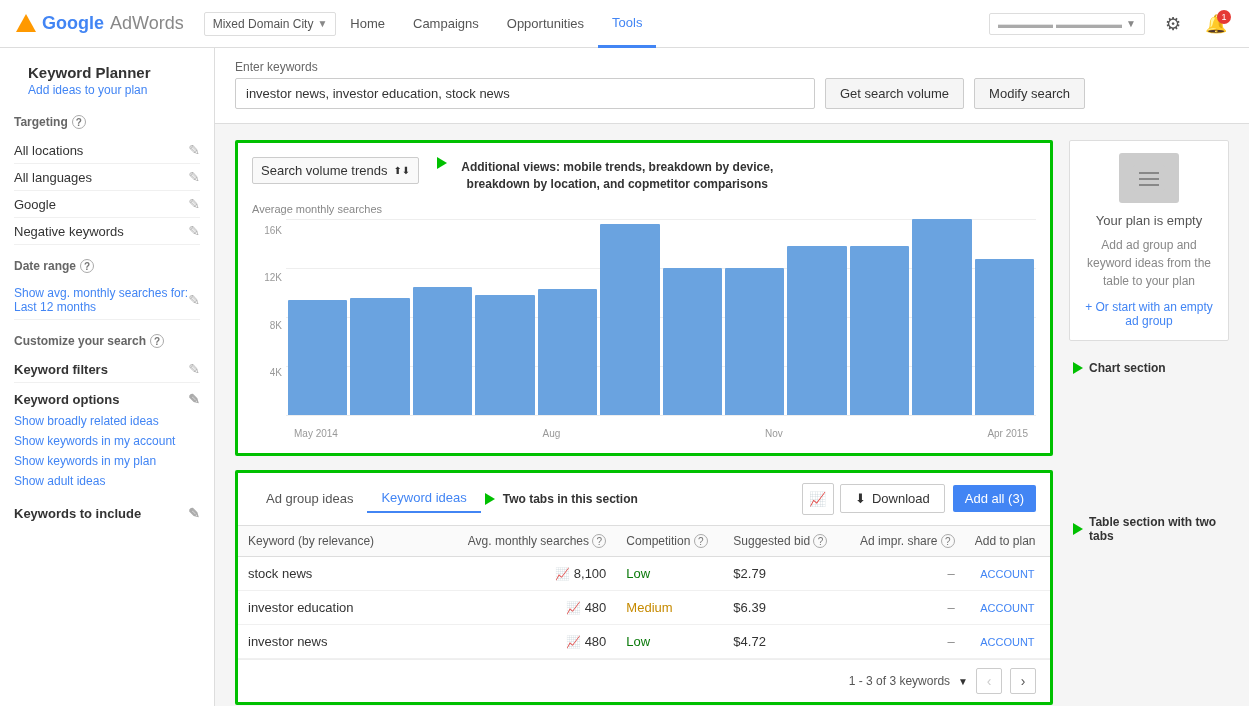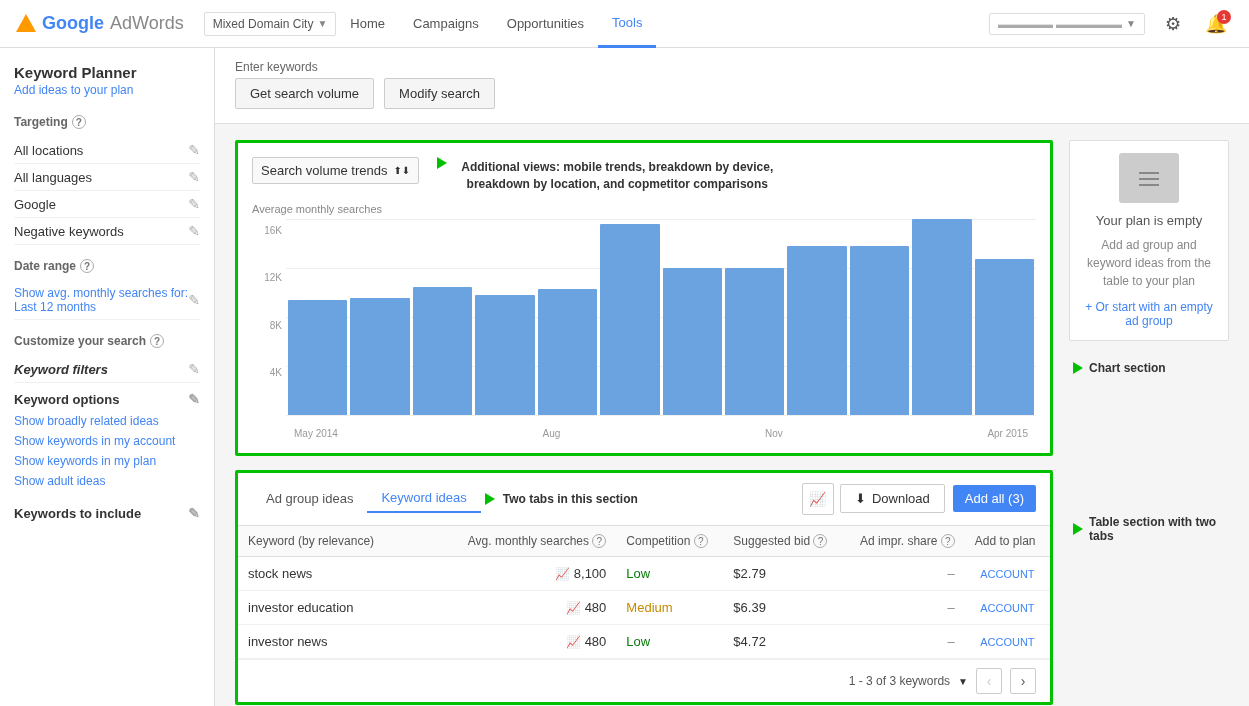--- a/index.html
+++ b/index.html
@@ -57,21 +57,21 @@
     }
 
     
     .layout { display: flex; height: calc(100vh - 48px); }
 
     
     .sidebar {
       width: 215px; background: #fff; border-right: 1px solid #ddd;
       overflow-y: auto; flex-shrink: 0;
     }
-    .sidebar-header { padding: 16px 14px 8px; }
+    .sidebar-header { padding: 16px 28px 8px; }
     .sidebar-title { font-size: 15px; font-weight: bold; color: #333; }
     .sidebar-subtitle { font-size: 12px; color: #4285f4; margin-top: 2px; }
 
     .sidebar-section { padding: 10px 14px 4px; }
     .sidebar-section-title {
       font-size: 12px; color: #666; font-weight: bold;
       display: flex; align-items: center; gap: 4px; margin-bottom: 8px;
     }
     .help-icon {
       width: 14px; height: 14px; border-radius: 50%; border: 1px solid #aaa;
@@ -339,21 +339,21 @@
         <span class="edit-icon">✎</span>
       </div>
     </div>
 
     <div class="sidebar-section">
       <div class="sidebar-section-title">
         <span>Customize your search</span>
         <span class="help-icon">?</span>
       </div>
       <div class="sidebar-row">
-        <span class="sidebar-row-label" style="font-weight:bold;font-style:italic;">Keyword filters</span>
+        <span class="sidebar-row-label" style="font-weight:bold;">Keyword filters</span>
         <span class="edit-icon">✎</span>
       </div>
       <div class="sidebar-keyword-options">
         <div class="sidebar-ko-title">
           <span>Keyword options</span>
           <span class="edit-icon">✎</span>
         </div>
         <a class="sidebar-section-link">Show broadly related ideas</a>
         <a class="sidebar-section-link">Show keywords in my account</a>
         <a class="sidebar-section-link">Show keywords in my plan</a>
@@ -364,20 +364,21 @@
         </div>
       </div>
     </div>
   </aside>
 
   <main class="main">
 
     <div class="search-bar-area">
       <div class="search-bar-label">Enter keywords</div>
       <div class="search-bar-row">
+        <input class="search-input" type="text" value="investor news, investor education, stock news" style="">
         <button class="btn-blue">Get search volume</button>
         <button class="btn-blue">Modify search</button>
       </div>
     </div>
 
     <div class="content-area">
       <div class="center-col">
 
         <div class="chart-section">
           <div class="chart-header">

